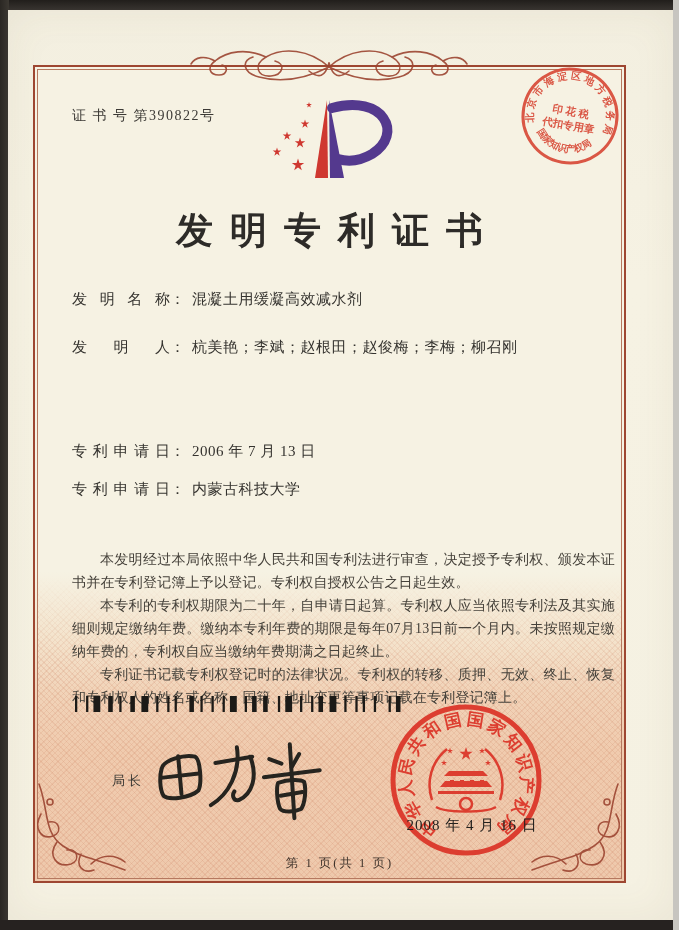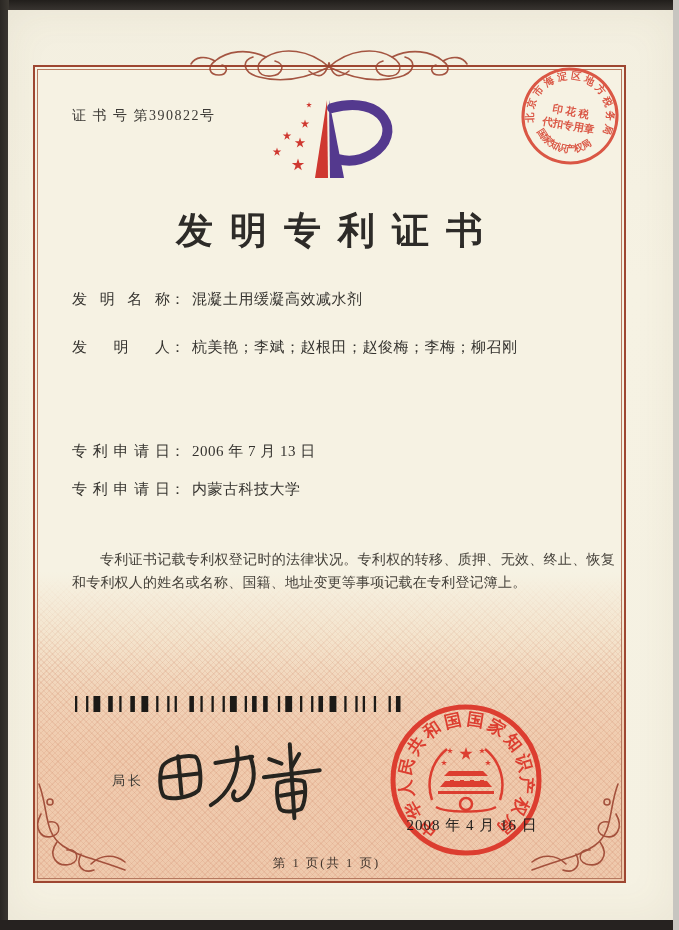--- a/index.html
+++ b/index.html
@@ -69,21 +69,21 @@
   .paras p{margin:0;font-size:14px;line-height:23px;text-indent:2em;letter-spacing:.2px;text-align:justify;}
 
   svg.barcode{position:absolute;left:67px;top:686px;width:332px;height:16px;}
 
   .director-label{position:absolute;left:104px;top:762px;font-size:13px;color:#3a3833;letter-spacing:3px;}
   svg.signature{position:absolute;left:140px;top:722px;width:190px;height:95px;transform:rotate(-2deg);}
 
   svg.seal{position:absolute;left:372px;top:684px;width:172px;height:172px;opacity:.95;}
   .seal-date{position:absolute;left:374px;top:806px;width:180px;text-align:center;font-size:15px;color:#23211e;letter-spacing:1px;white-space:nowrap;}
 
-  .page-footer{position:absolute;left:22px;top:845px;width:593px;text-align:center;font-size:12.5px;color:#40342c;letter-spacing:2px;}
+  .page-footer{position:absolute;left:35px;top:845px;width:593px;text-align:center;font-size:12.5px;color:#40342c;letter-spacing:2px;}
 
   .orn{stroke:#9c4531;fill:none;stroke-width:1.6;stroke-linecap:round;opacity:.9;}
 </style>
 </head>
 <body>
 
 <div class="scene">
   <div class="edge-top"></div>
   <div class="edge-left"></div>
   <div class="edge-bottom"></div>
@@ -164,20 +164,22 @@
       <span class="lbl">发明人</span><span class="colon">：</span><span class="val">杭美艳；李斌；赵根田；赵俊梅；李梅；柳召刚</span>
     </div>
     <div class="field f3">
       <span class="lbl">专利申请日</span><span class="colon">：</span><span class="val">2006 年 7 月 13 日</span>
     </div>
     <div class="field f4">
       <span class="lbl">专利申请日</span><span class="colon">：</span><span class="val">内蒙古科技大学</span>
     </div>
 
     <div class="paras">
+      <p>本发明经过本局依照中华人民共和国专利法进行审查，决定授予专利权、颁发本证书并在专利登记簿上予以登记。专利权自授权公告之日起生效。</p>
+      <p>本专利的专利权期限为二十年，自申请日起算。专利权人应当依照专利法及其实施细则规定缴纳年费。缴纳本专利年费的期限是每年07月13日前一个月内。未按照规定缴纳年费的，专利权自应当缴纳年费期满之日起终止。</p>
       <p>专利证书记载专利权登记时的法律状况。专利权的转移、质押、无效、终止、恢复和专利权人的姓名或名称、国籍、地址变更等事项记载在专利登记簿上。</p>
     </div>
 
     <svg class="barcode" id="barcodeSvg" viewBox="0 0 332 16" preserveAspectRatio="none">
         <rect x="0.00" y="0" width="2.29" height="16" fill="#1c1a17"></rect>
         <rect x="11.07" y="0" width="2.29" height="16" fill="#1c1a17"></rect>
         <rect x="18.44" y="0" width="6.86" height="16" fill="#1c1a17"></rect>
         <rect x="33.20" y="0" width="4.57" height="16" fill="#1c1a17"></rect>
         <rect x="44.27" y="0" width="2.29" height="16" fill="#1c1a17"></rect>
         <rect x="55.33" y="0" width="4.57" height="16" fill="#1c1a17"></rect>

